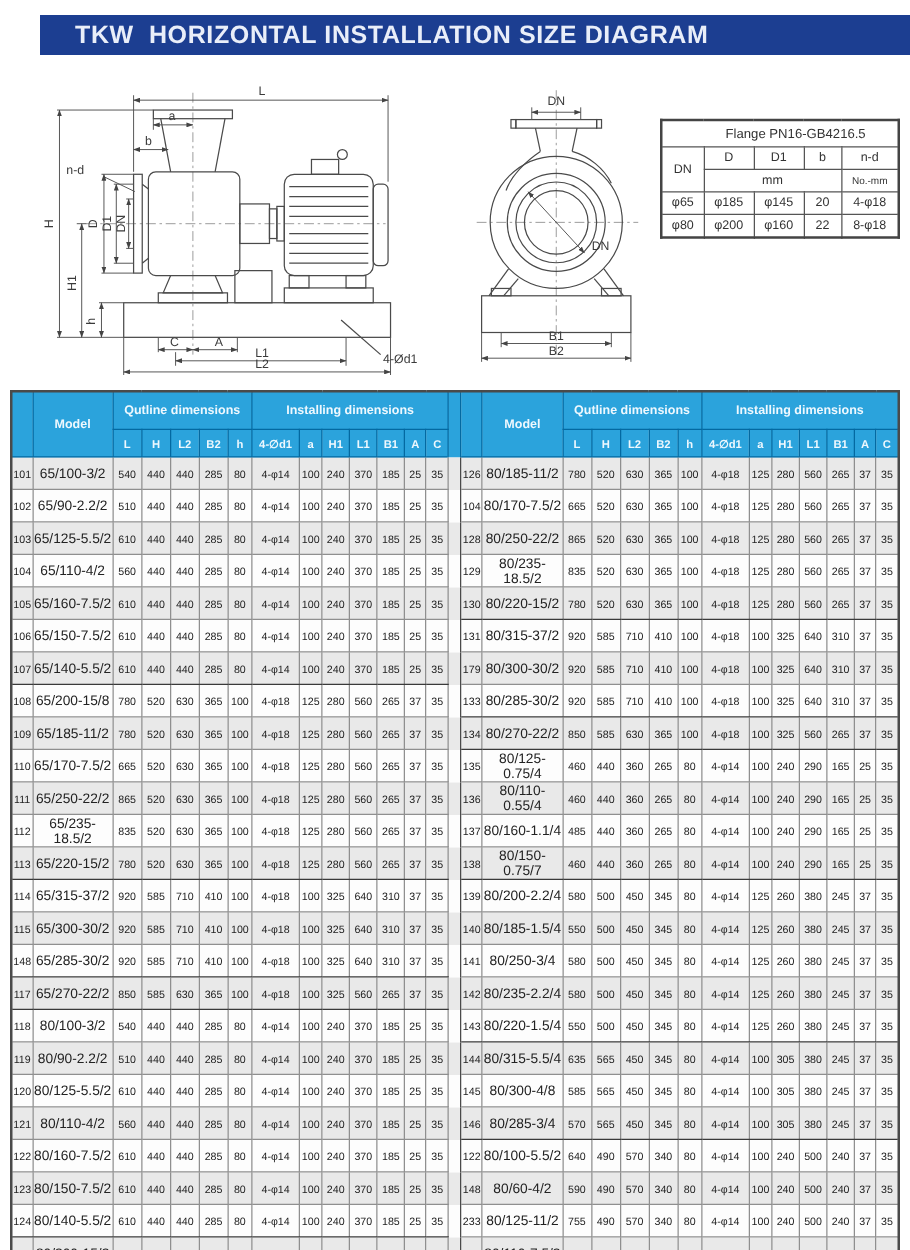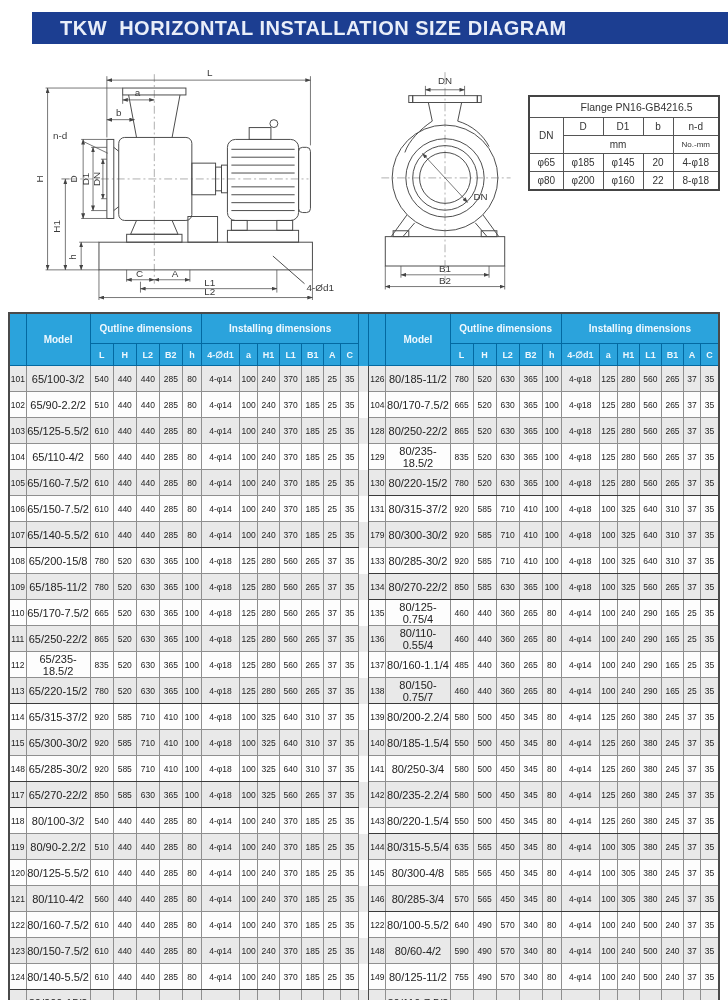--- a/index.html
+++ b/index.html
@@ -1025,21 +1025,21 @@
           <td class="c5 ge">285</td>
           <td class="c6 ge">80</td>
           <td class="c7 ge">4-φ14</td>
           <td class="c8 ge">100</td>
           <td class="c9 ge">240</td>
           <td class="c10 ge">370</td>
           <td class="c11 ge">185</td>
           <td class="c12 ge">25</td>
           <td class="c13 ge">35</td>
           <td class="gap"></td>
-          <td class="c0">149</td>
+          <td class="c0">233</td>
           <td class="c1">80/125-11/2</td>
           <td class="c2">755</td>
           <td class="c3">490</td>
           <td class="c4">570</td>
           <td class="c5">340</td>
           <td class="c6">80</td>
           <td class="c7">4-φ14</td>
           <td class="c8">100</td>
           <td class="c9">240</td>
           <td class="c10">500</td>

